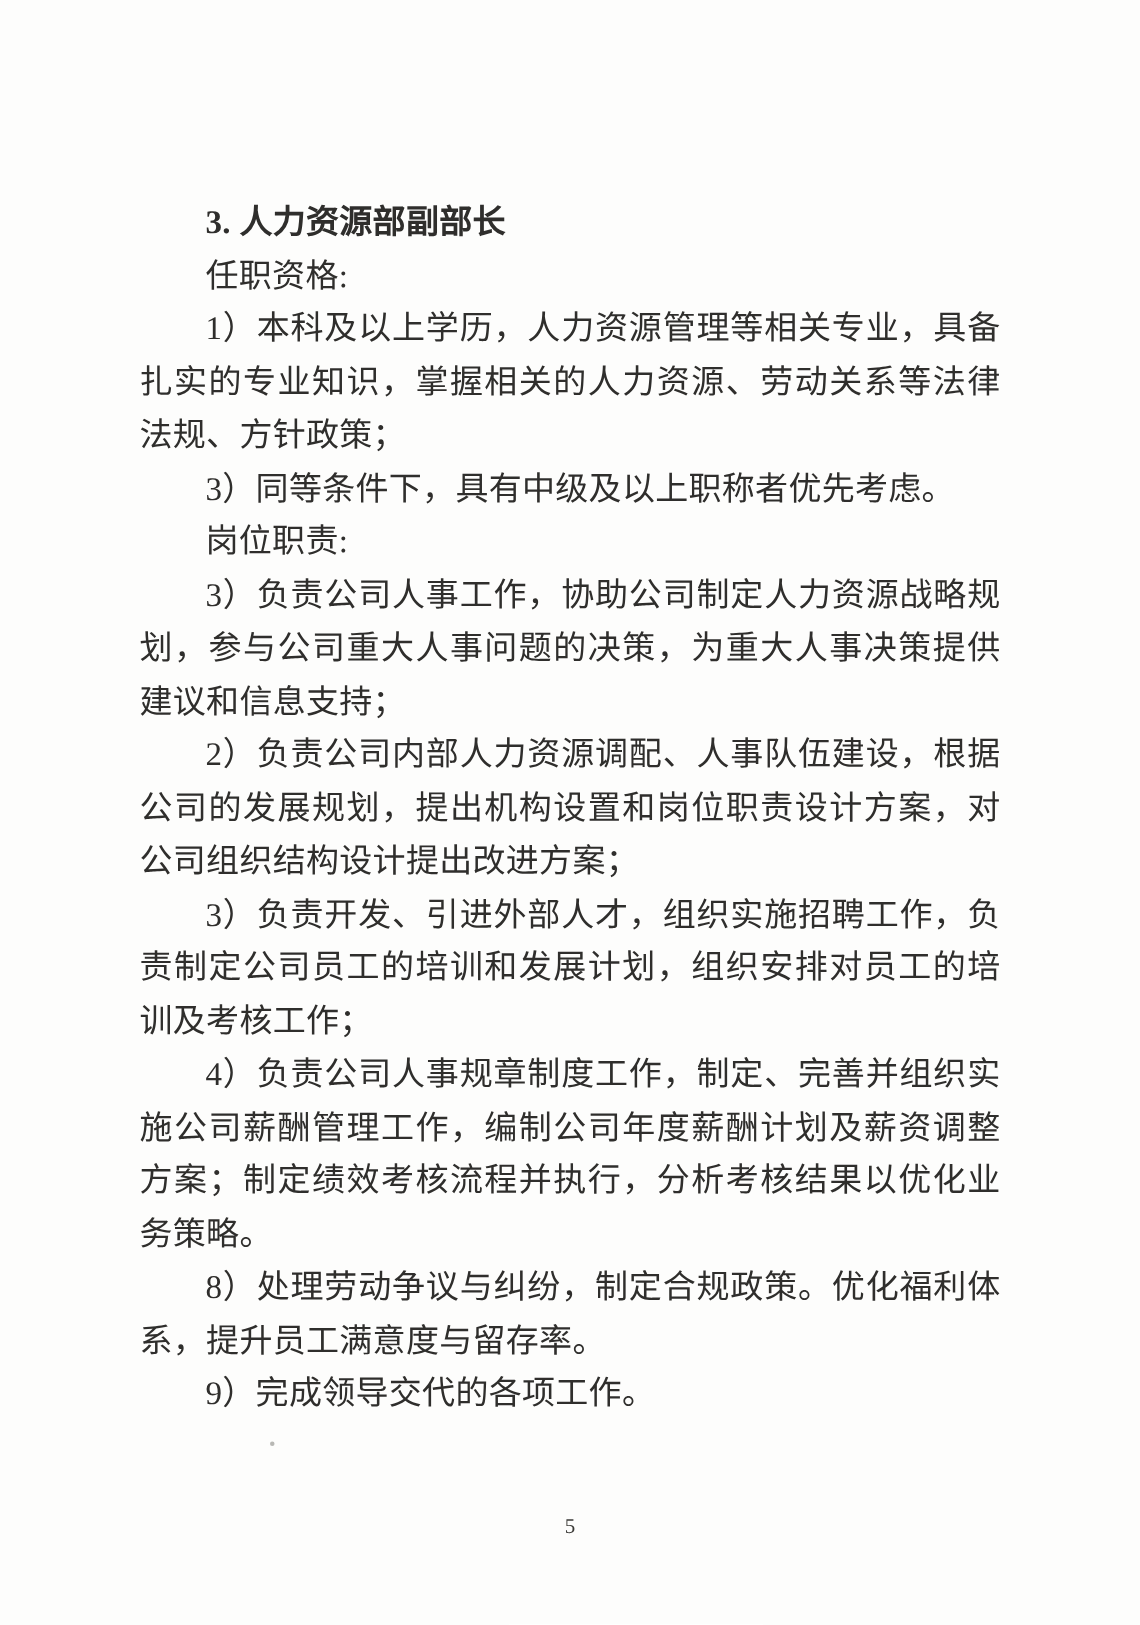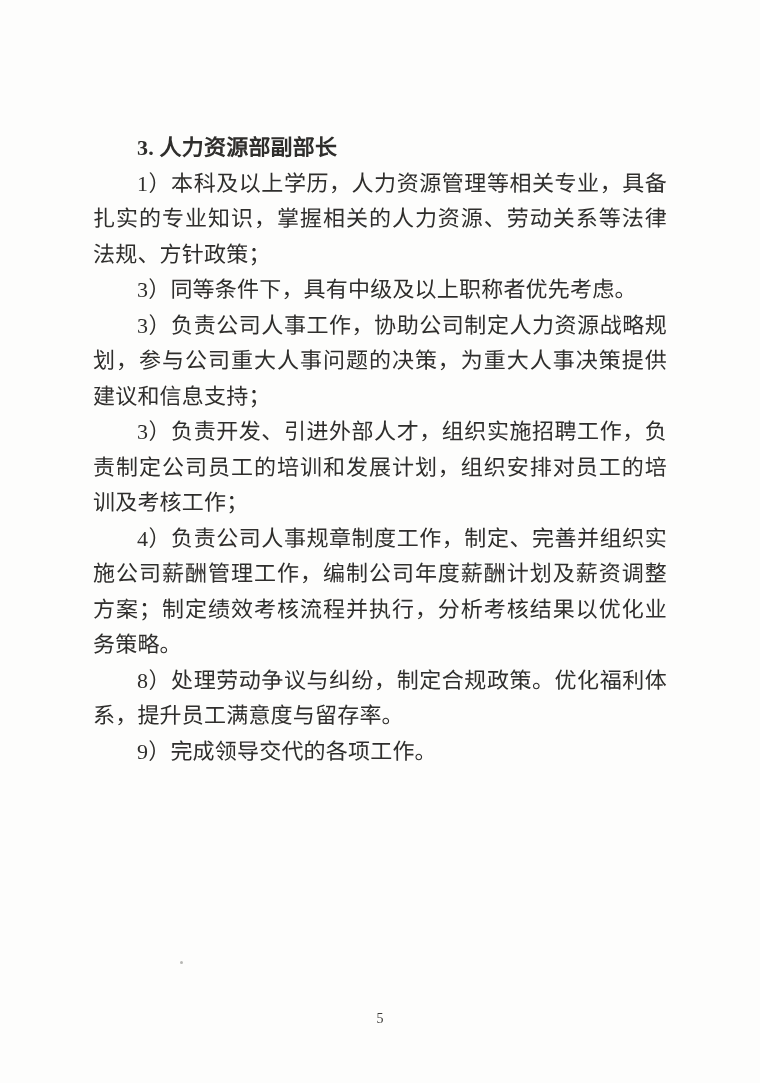--- a/index.html
+++ b/index.html
@@ -57,24 +57,27 @@
     opacity: 0.7;
   }
 </style>
 </head>
 <body>
 
 <div class="page">
   <div class="content">
     <p class="doc-heading">3. 人力资源部副部长</p>
 
+    <p>任职资格:</p>
     <p>1）本科及以上学历，人力资源管理等相关专业，具备扎实的专业知识，掌握相关的人力资源、劳动关系等法律法规、方针政策；</p>
     <p>3）同等条件下，具有中级及以上职称者优先考虑。</p>
 
+    <p>岗位职责:</p>
     <p>3）负责公司人事工作，协助公司制定人力资源战略规划，参与公司重大人事问题的决策，为重大人事决策提供建议和信息支持；</p>
+    <p>2）负责公司内部人力资源调配、人事队伍建设，根据公司的发展规划，提出机构设置和岗位职责设计方案，对公司组织结构设计提出改进方案；</p>
     <p>3）负责开发、引进外部人才，组织实施招聘工作，负责制定公司员工的培训和发展计划，组织安排对员工的培训及考核工作；</p>
     <p>4）负责公司人事规章制度工作，制定、完善并组织实施公司薪酬管理工作，编制公司年度薪酬计划及薪资调整方案；制定绩效考核流程并执行，分析考核结果以优化业务策略。</p>
     <p>8）处理劳动争议与纠纷，制定合规政策。优化福利体系，提升员工满意度与留存率。</p>
     <p>9）完成领导交代的各项工作。</p>
   </div>
 
   <div class="speck"></div>
 
   <div class="page-number">5</div>
 </div>

